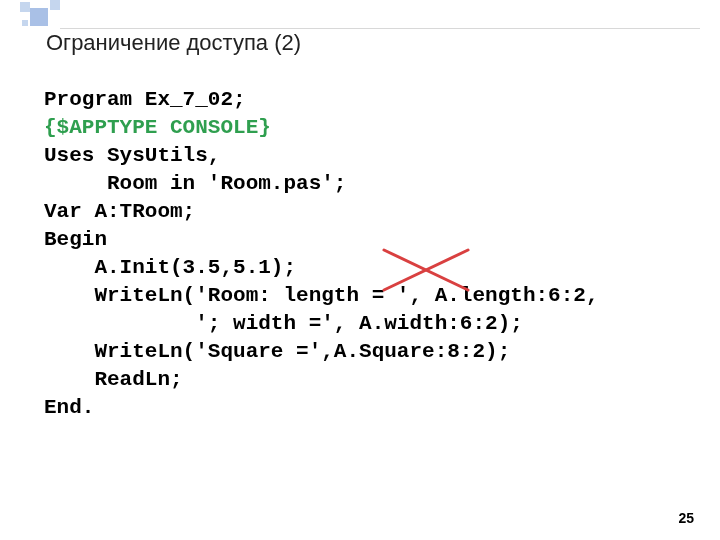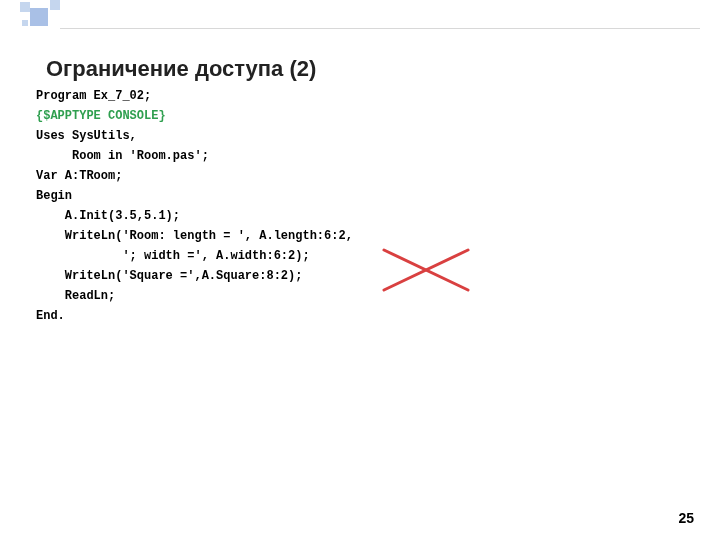--- a/index.html
+++ b/index.html
@@ -29,33 +29,33 @@
     .hr-line {
       position: absolute;
       top: 28px;
       left: 60px;
       right: 20px;
       height: 1px;
       background: #d8d8d8;
     }
     .title {
       position: absolute;
-      top: 56px;
+      top: 30px;
       left: 46px;
-      font-weight: bold;
+      font-weight: normal;
       font-size: 22px;
       color: #222;
     }
     .code-block {
       position: absolute;
       top: 86px;
-      left: 36px;
+      left: 44px;
       font-family: "Courier New", monospace;
-      font-size: 12px;
-      line-height: 20px;
+      font-size: 21px;
+      line-height: 28px;
       color: #000;
       white-space: pre;
       font-weight: bold;
     }
     .directive {
       color: #2f9f4f;
     }
     .cross-mark {
       position: absolute;
       top: 242px;

